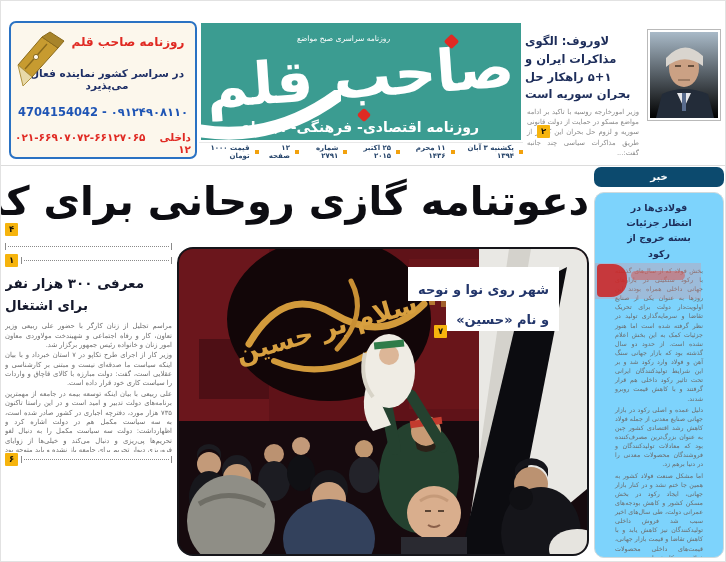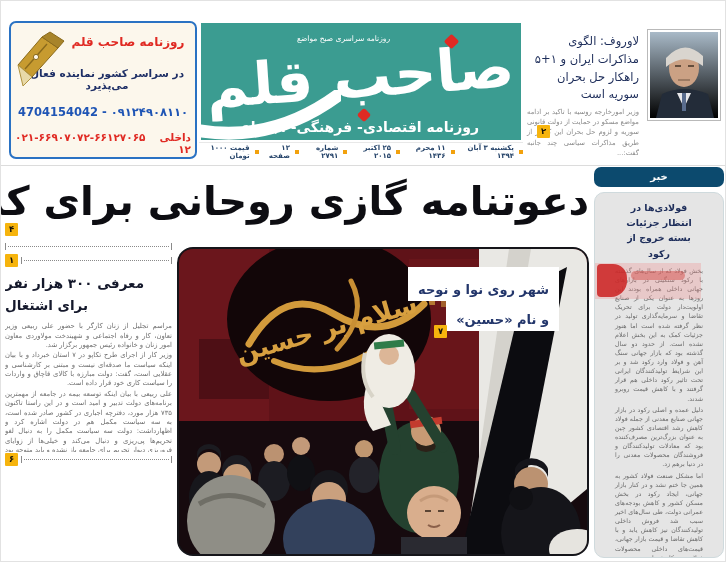--- a/index.html
+++ b/index.html
@@ -25,21 +25,21 @@
   .mast-tagline-bottom{position:absolute;bottom:5px;right:42px;color:#fff;font-size:14px;font-weight:bold;}
 
   
   .dateline{position:absolute;left:198px;top:141px;width:324px;height:18px;display:flex;align-items:center;justify-content:center;gap:5px;color:#27456b;font-size:7px;font-weight:bold;border-top:1px solid #e8e8e8;}
   .dl-sq{width:4px;height:4px;background:#f2a10d;flex:0 0 auto;}
 
   
   .top-story{position:absolute;left:524px;top:26px;width:198px;height:136px;}
   .ts-photo{position:absolute;right:2px;top:2px;width:74px;height:92px;background:#fff;border:1px solid #b9b9b9;padding:2px;}
   .ts-photo svg{width:100%;height:100%;display:block;}
-  .ts-headline{position:absolute;right:84px;left:0;top:6px;text-align:right;color:#1d2d5a;font-weight:normal;font-size:11.5px;line-height:1.55;}
+  .ts-headline{position:absolute;right:84px;left:0;top:6px;text-align:left;color:#1d2d5a;font-weight:bold;font-size:11.5px;line-height:1.55;}
   .ts-body{position:absolute;right:84px;left:2px;top:80px;color:#8a8a8a;font-size:6.8px;line-height:1.5;text-align:justify;}
   .ts-badge{position:absolute;left:12px;top:98px;}
 
   
   .badge{display:inline-block;min-width:13px;height:13px;padding:0 1px;background:#f6b40d;color:#15110a;font-size:8.5px;font-weight:bold;text-align:center;line-height:13px;border-radius:1px;}
 
   
   .hairline{position:absolute;left:0;right:0;top:164px;height:1px;background:#dcdcdc;}
   .divider-row{display:flex;direction:ltr;align-items:center;gap:3px;height:14px;}
   .dotline{position:relative;flex:1;height:7px;}
@@ -62,21 +62,21 @@
   .photo-card{position:absolute;left:176px;top:246px;width:412px;height:309px;border:2px solid #15151a;border-radius:16px;overflow:hidden;background:#160a0e;}
   .photo-card svg{display:block;width:408px;height:305px;}
   .photo-cap{position:absolute;background:#fff;color:#23366b;font-weight:bold;font-size:13px;padding:15px 10px 4px;white-space:nowrap;}
   .cap1{top:18px;right:28px;}
   .cap2{top:48px;right:28px;}
   .cap-badge{position:absolute;top:76px;right:140px;}
 
   
   .news-col{position:absolute;left:593px;top:166px;width:130px;}
   .news-header{height:20px;background:#0c4a6e;border-radius:7px;color:#fff;text-align:center;font-weight:bold;font-size:10px;line-height:20px;}
-  .news-card{position:relative;margin-top:5px;height:366px;border:1.5px solid #cfdadd;border-radius:10px;background:#e5e5e5;padding:7px 20px;overflow:hidden;}
+  .news-card{position:relative;margin-top:5px;height:366px;border:1.5px solid #cfdadd;border-radius:10px;background:#7dd3fc;padding:7px 20px;overflow:hidden;}
   .news-headline{color:#1d2d5a;font-weight:bold;font-size:9.5px;text-align:center;line-height:1.6;margin-bottom:5px;}
   .news-body p{margin:0 0 2px;color:#6b6b6b;font-size:6.3px;line-height:1.45;text-align:justify;}
   .watermark{position:absolute;top:70px;left:0;width:106px;height:36px;background:rgba(242,130,130,.28);pointer-events:none;}
   .watermark .blob{position:absolute;left:2px;top:1px;width:30px;height:33px;background:#cc2526;border-radius:4px 14px 16px 4px;opacity:.88;}
   .watermark .bar{position:absolute;left:36px;top:8px;width:54px;height:9px;background:#d65a55;border-radius:5px;opacity:.55;}
 </style>
 </head>
 <body>
 
 <div class="page">

